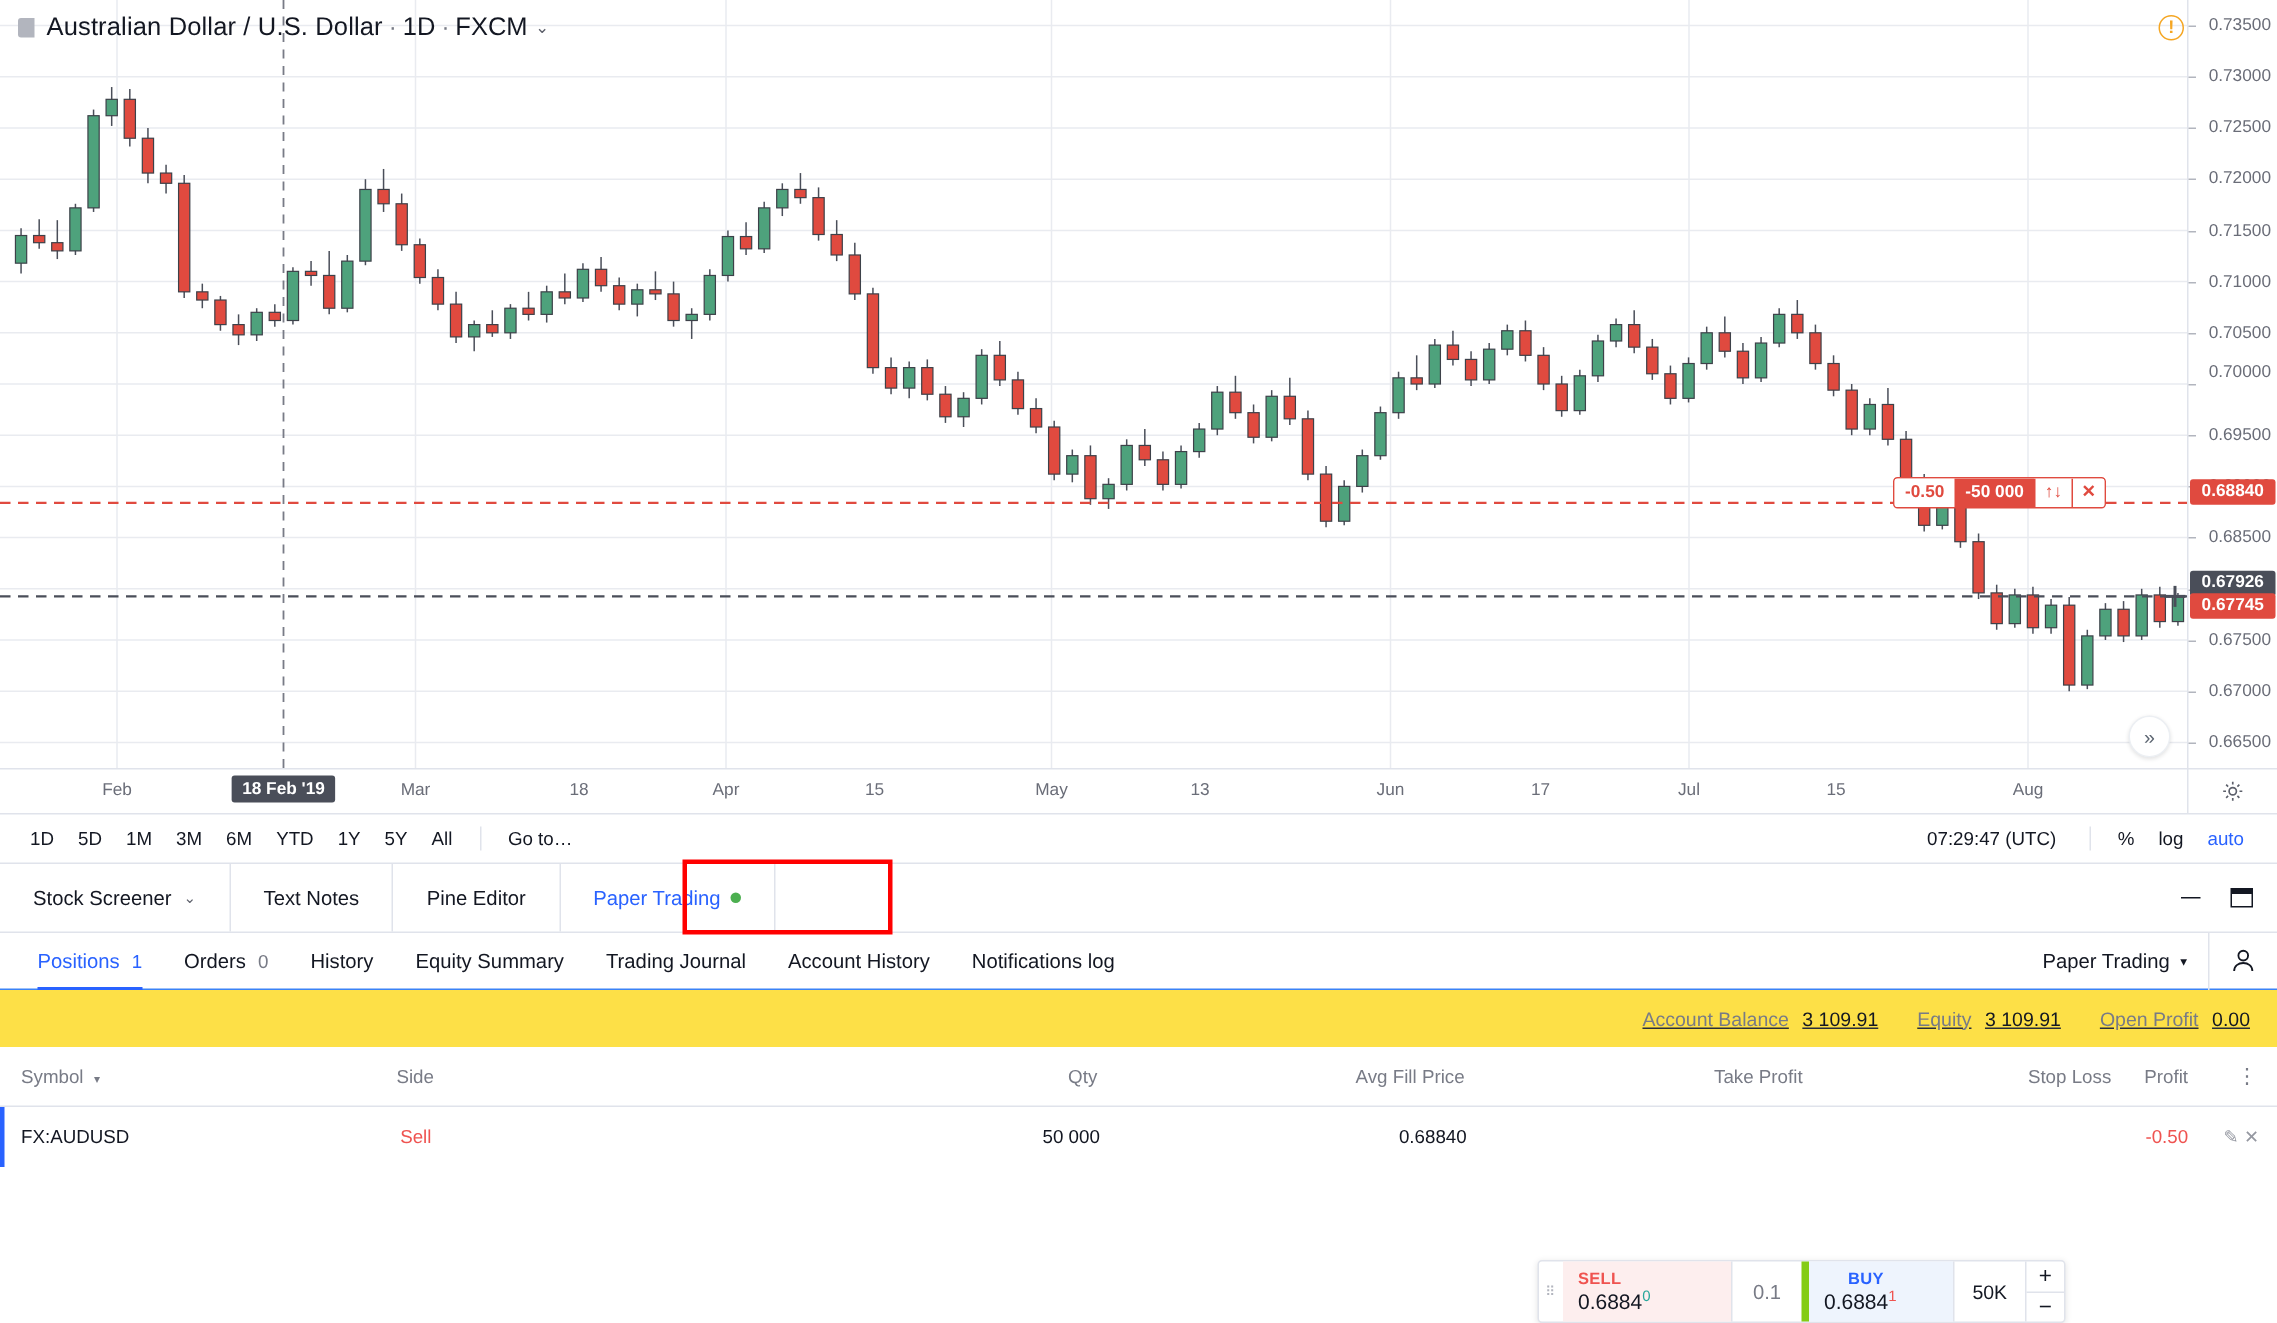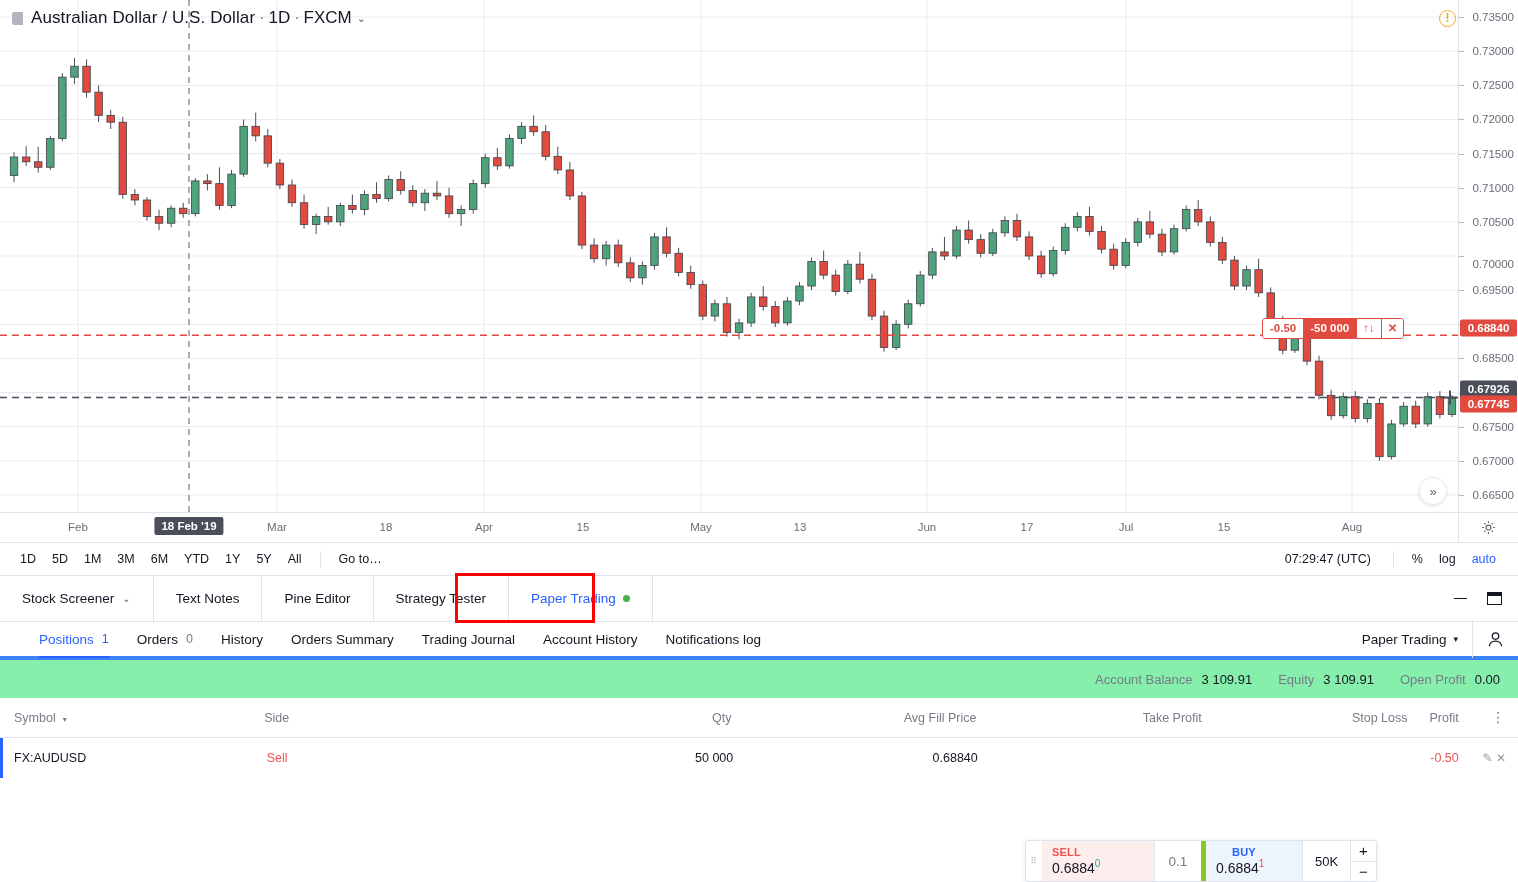--- a/index.html
+++ b/index.html
@@ -81,32 +81,32 @@
   .ptab:first-child { border-left: none; }
   .ptab.active { color: #2962ff; }
   .ptab .caret { font-size: 10px; color: #5d606b; margin-left: 8px; }
   .ptab .greendot { width: 7px; height: 7px; border-radius: 50%; background: #4caf50; margin-left: 7px; }
   .panel-winctl { margin-left: auto; display: flex; align-items: center; gap: 20px; padding-right: 16px; }
   .ic-min { width: 13px; height: 1.5px; background: #131722; cursor: pointer; }
   .ic-max { width: 15px; height: 13px; border: 1.5px solid #131722; border-top-width: 4px; cursor: pointer; }
 
   .redbox { position: absolute; left: 455px; top: -3px; width: 140px; height: 50px; border: 3px solid #ff0000; pointer-events: none; z-index: 12; }
 
-  .subtabs { position: relative; height: 38px; display: flex; align-items: center; padding-left: 25px; border-bottom: 4px solid #3b82f6; text-align: center; }
+  .subtabs { position: relative; height: 38px; display: flex; align-items: center; padding-left: 11px; border-bottom: 1px solid #3b82f6; text-align: center; }
   .stab { position: relative; font-size: 13.5px; color: #131722; padding: 0 14px; height: 38px; display: flex; align-items: center; cursor: pointer; }
   .stab .cnt { color: #2962ff; margin-left: 8px; font-size: 12.5px; }
   .stab.active { color: #2962ff; }
   .stab.active::after { content: ""; position: absolute; left: 14px; right: 14px; bottom: 0; height: 2px; background: #2962ff; }
   .stab .cnt.grey { color: #787b86; }
   .sub-right { margin-left: auto; display: flex; align-items: center; height: 38px; }
   .acct-sel { font-size: 13.5px; color: #131722; padding: 0 14px; cursor: pointer; display: flex; align-items: center; }
   .acct-sel .caret { font-size: 9px; margin-left: 7px; color: #131722; }
   .acct-avatar { width: 46px; height: 38px; border-left: 1px solid #e0e3eb; display: flex; align-items: center; justify-content: center; cursor: pointer; }
 
-  .balbar { height: 38px; background: #86efac; display: flex; align-items: center; justify-content: flex-end; padding-right: 18px; font-size: 13px; }
+  .balbar { height: 38px; background: #fde047; display: flex; align-items: center; justify-content: flex-end; padding-right: 18px; font-size: 13px; text-decoration: underline; }
   .balbar .lab { color: #787b86; margin-right: 9px; }
   .balbar .val { color: #131722; margin-right: 26px; }
   .balbar .val:last-child { margin-right: 0; }
 
   .table { width: 100%; }
   .thead { display: flex; align-items: center; height: 40px; border-bottom: 1px solid #e0e3eb; font-size: 12.5px; color: #787b86; }
   .trow { display: flex; align-items: center; height: 40px; font-size: 12.5px; color: #131722; border-left: 3px solid #2962ff; }
   .c-sym   { width: 270px; padding-left: 14px; }
   .c-side  { width: 250px; }
   .c-qty   { width: 250px; text-align: right; padding-right: 22px; }
@@ -450,21 +450,21 @@
         <div class="plabel" style="top: 85.3333px;">0.72500</div>
         <div class="ptick" style="top: 119.467px;"></div>
         <div class="plabel" style="top: 119.467px;">0.72000</div>
         <div class="ptick" style="top: 153.6px;"></div>
         <div class="plabel" style="top: 153.6px;">0.71500</div>
         <div class="ptick" style="top: 187.733px;"></div>
         <div class="plabel" style="top: 187.733px;">0.71000</div>
         <div class="ptick" style="top: 221.867px;"></div>
         <div class="plabel" style="top: 221.867px;">0.70500</div>
         <div class="ptick" style="top: 256px;"></div>
-        <div class="plabel" style="top: 264px;">0.70000</div>
+        <div class="plabel" style="top: 248px;">0.70000</div>
         <div class="ptick" style="top: 290.133px;"></div>
         <div class="plabel" style="top: 290.133px;">0.69500</div>
         <div class="ptick" style="top: 324.267px;"></div>
         <div class="plabel" style="top: 324.267px;">0.69000</div>
         <div class="ptick" style="top: 358.4px;"></div>
         <div class="plabel" style="top: 358.4px;">0.68500</div>
         <div class="ptick" style="top: 392.533px;"></div>
         <div class="plabel" style="top: 392.533px;">0.68000</div>
         <div class="ptick" style="top: 426.667px;"></div>
         <div class="plabel" style="top: 426.667px;">0.67500</div>
@@ -533,23 +533,20 @@
       <div class="ptab">
           <span>Stock Screener</span>
           <span class="caret">⌄</span>
         </div>
         <div class="ptab">
           <span>Text Notes</span>
         </div>
         <div class="ptab">
           <span>Pine Editor</span>
         </div>
-        <div class="ptab">
-          <span>Strategy Tester</span>
-        </div>
         <div class="ptab active">
           <span>Paper Trading</span>
           <span class="greendot"></span>
         </div>
         <div class="panel-winctl">
         <div class="ic-min"></div>
         <div class="ic-max"></div>
       </div>
     </div>
 
@@ -559,21 +556,21 @@
           <span class="cnt">1</span>
         </div>
         <div class="stab">
           <span>Orders</span>
           <span class="cnt grey">0</span>
         </div>
         <div class="stab">
           <span>History</span>
         </div>
         <div class="stab">
-          <span>Orders Summary</span>
+          <span>Equity Summary</span>
         </div>
         <div class="stab">
           <span>Trading Journal</span>
         </div>
         <div class="stab">
           <span>Account History</span>
         </div>
         <div class="stab">
           <span>Notifications log</span>
         </div>

